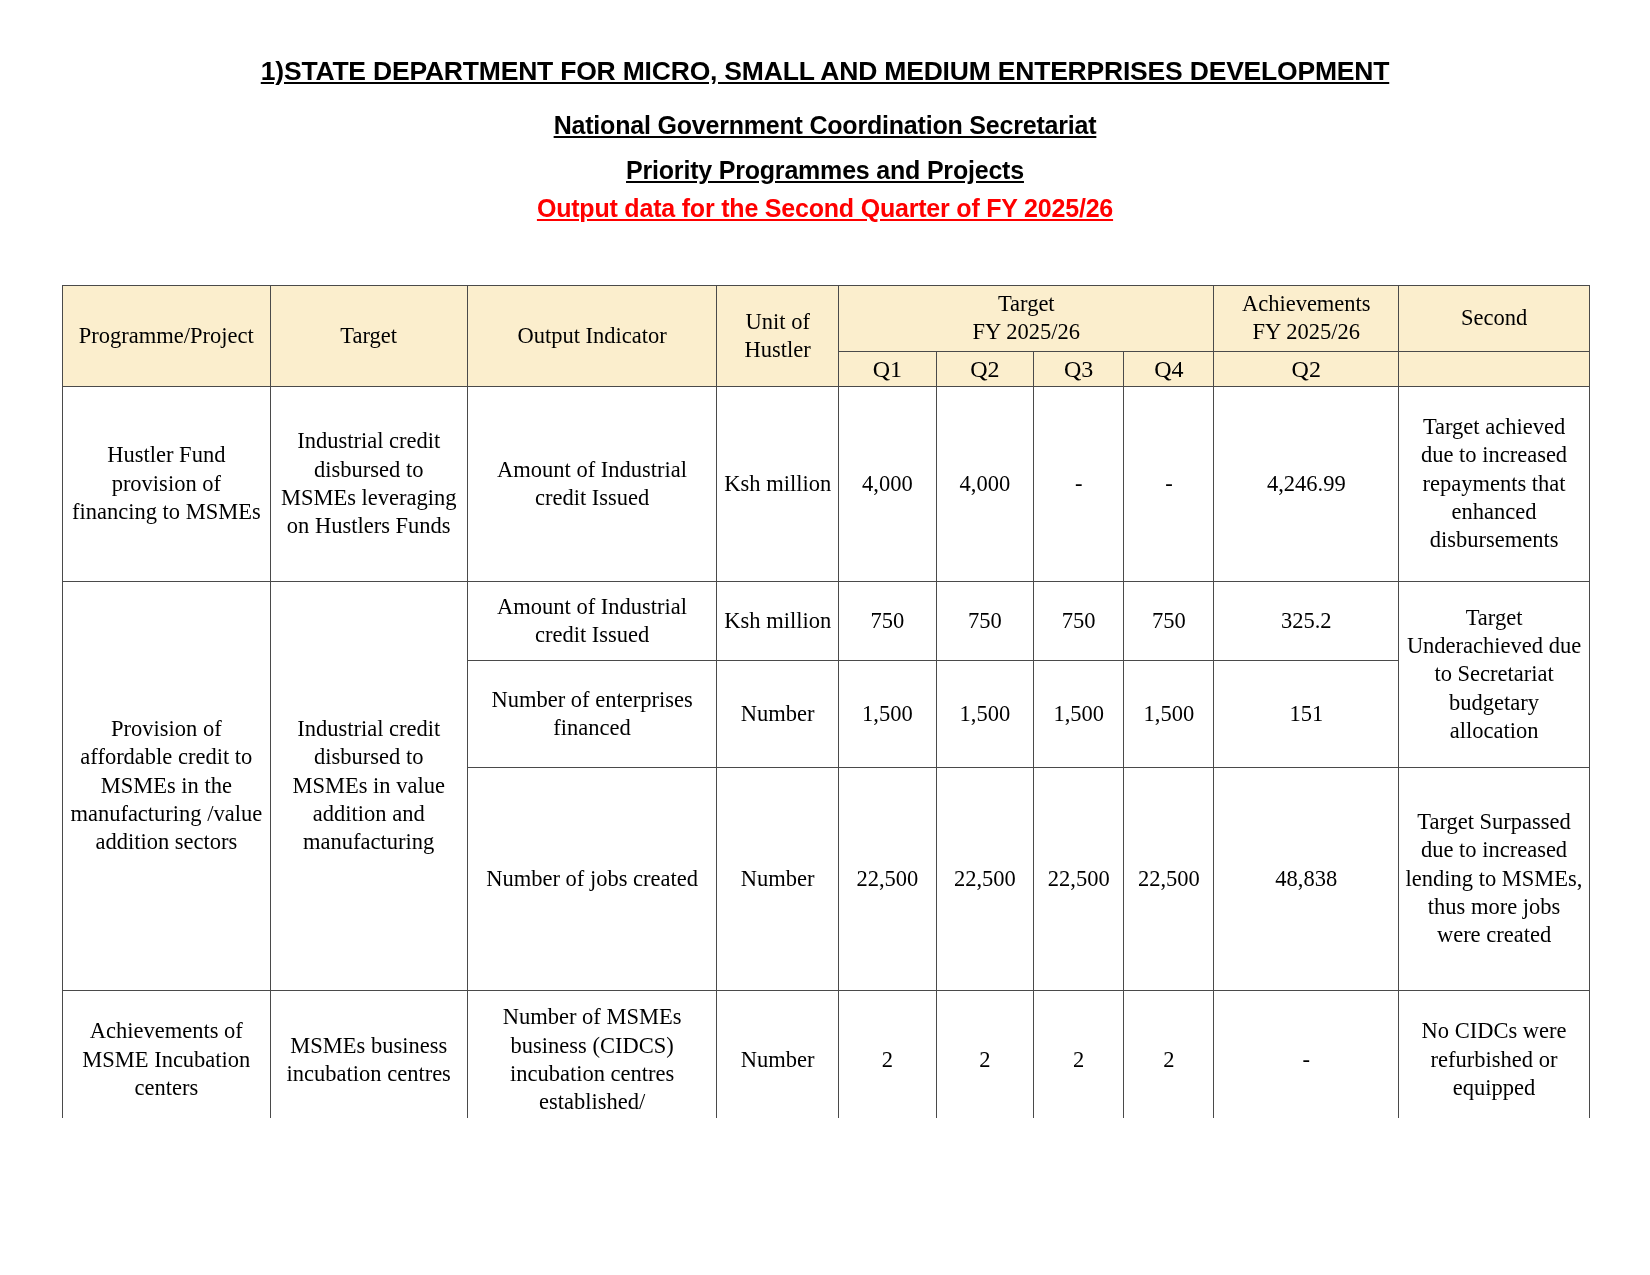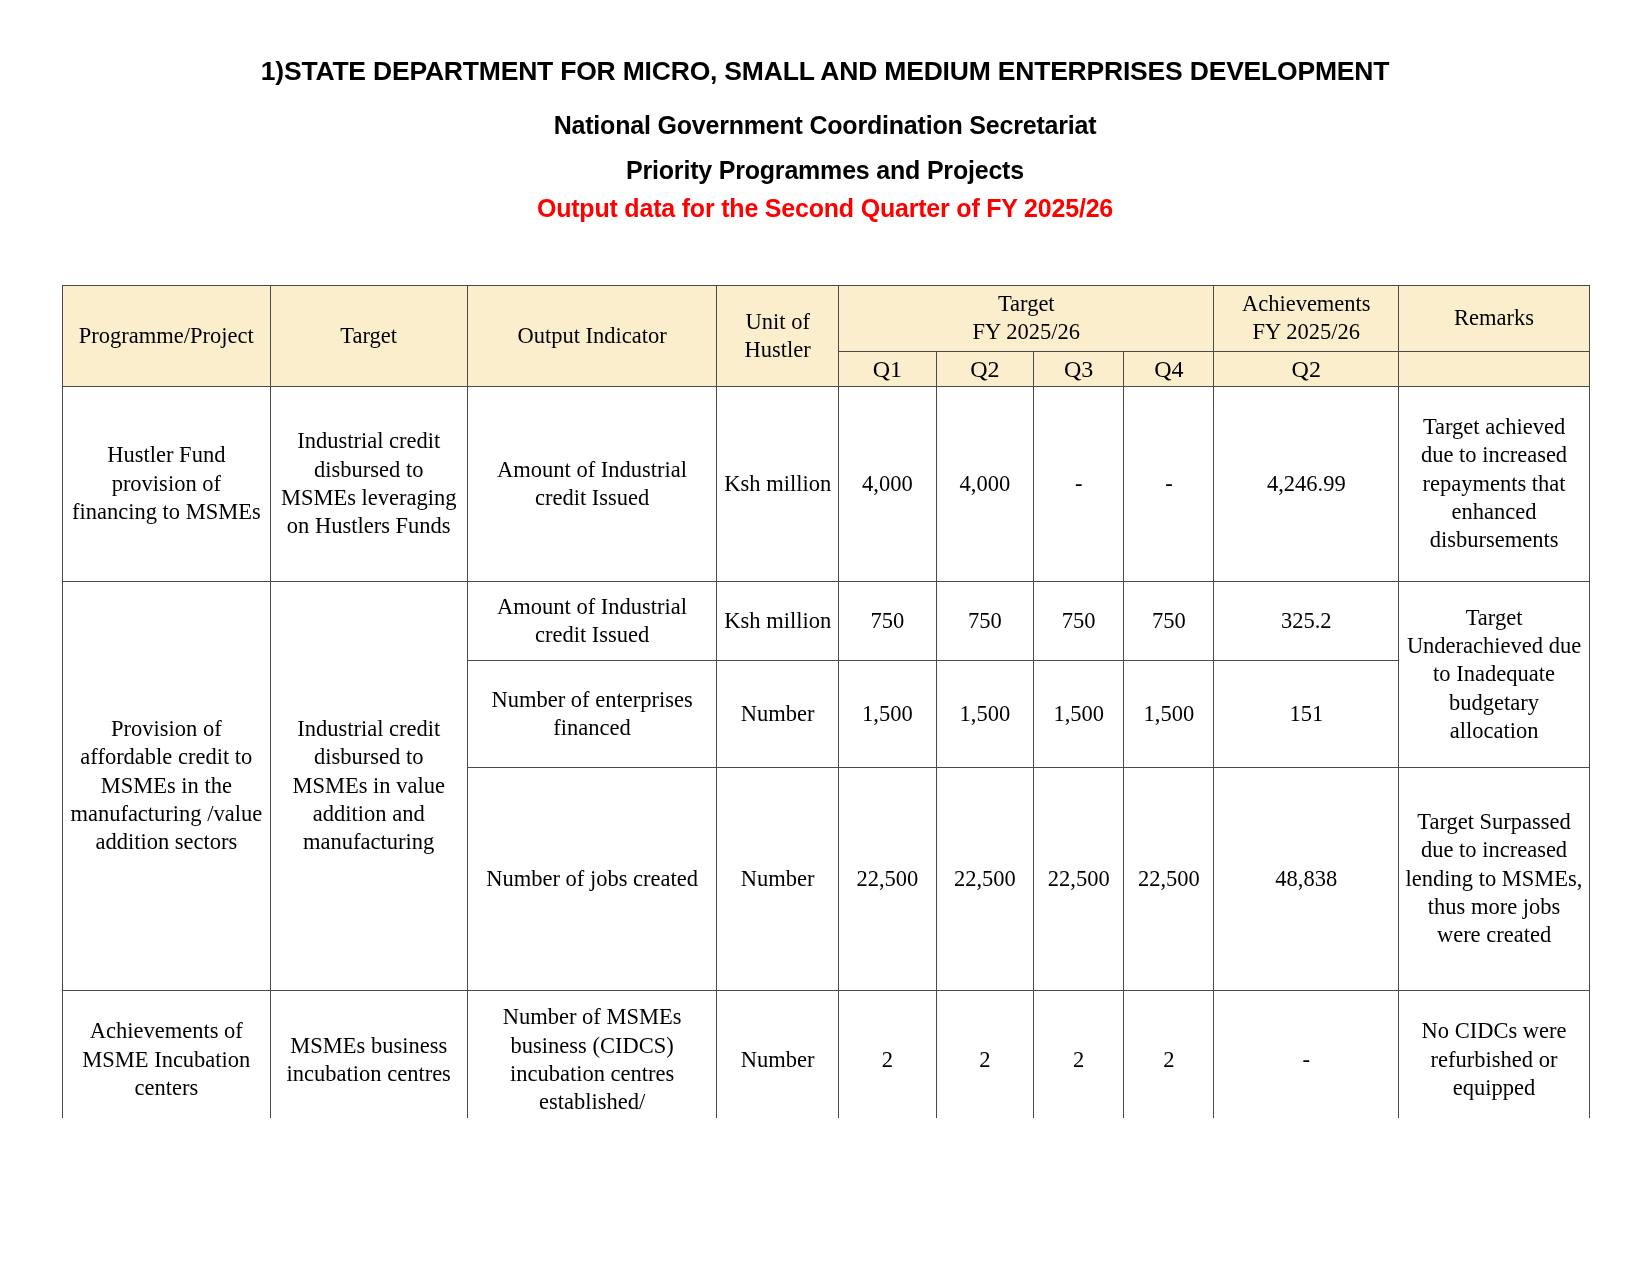--- a/index.html
+++ b/index.html
@@ -25,20 +25,21 @@
   
   .headings {
     padding-top: 56px;
     text-align: center;
   }
   .heading-line {
     font-family: "Liberation Sans", "DejaVu Sans", sans-serif;
     font-weight: bold;
     color: #000000;
     letter-spacing: -0.2px;
+    text-decoration: underline;
   }
   .h-1 {
     font-size: 26.5px;
     margin-bottom: 24px;
   }
   .h-2 {
     font-size: 25px;
     margin-bottom: 24px;
   }
   .h-3 {
@@ -152,21 +153,21 @@
           <th rowspan="2">Output Indicator</th>
           <th rowspan="2">Unit of Hustler</th>
           <th colspan="4">
             <div>Target</div>
             <div>FY 2025/26</div>
           </th>
           <th>
             <div>Achievements</div>
             <div>FY 2025/26</div>
           </th>
-          <th rowspan="1">Remarks</th>
+          <th rowspan="1">Second</th>
         </tr>
         <tr>
           <th class="quarter">Q1</th>
           <th class="quarter">Q2</th>
           <th class="quarter">Q3</th>
           <th class="quarter">Q4</th>
           <th class="quarter">Q2</th>
           <th class="quarter blank-remarks"></th>
         </tr>
       </thead>
@@ -188,21 +189,21 @@
         <tr class="row-2">
           <td rowspan="3">Provision of affordable credit to MSMEs in the manufacturing /value addition sectors</td>
           <td rowspan="3">Industrial credit disbursed to MSMEs in value addition and manufacturing</td>
           <td>Amount of Industrial credit Issued</td>
           <td>Ksh million</td>
           <td>750</td>
           <td>750</td>
           <td>750</td>
           <td>750</td>
           <td>325.2</td>
-          <td rowspan="2">Target Underachieved due to Inadequate budgetary allocation</td>
+          <td rowspan="2">Target Underachieved due to Secretariat budgetary allocation</td>
         </tr>
 
         <tr class="row-3">
           <td>Number of enterprises financed</td>
           <td>Number</td>
           <td>1,500</td>
           <td>1,500</td>
           <td>1,500</td>
           <td>1,500</td>
           <td>151</td>

